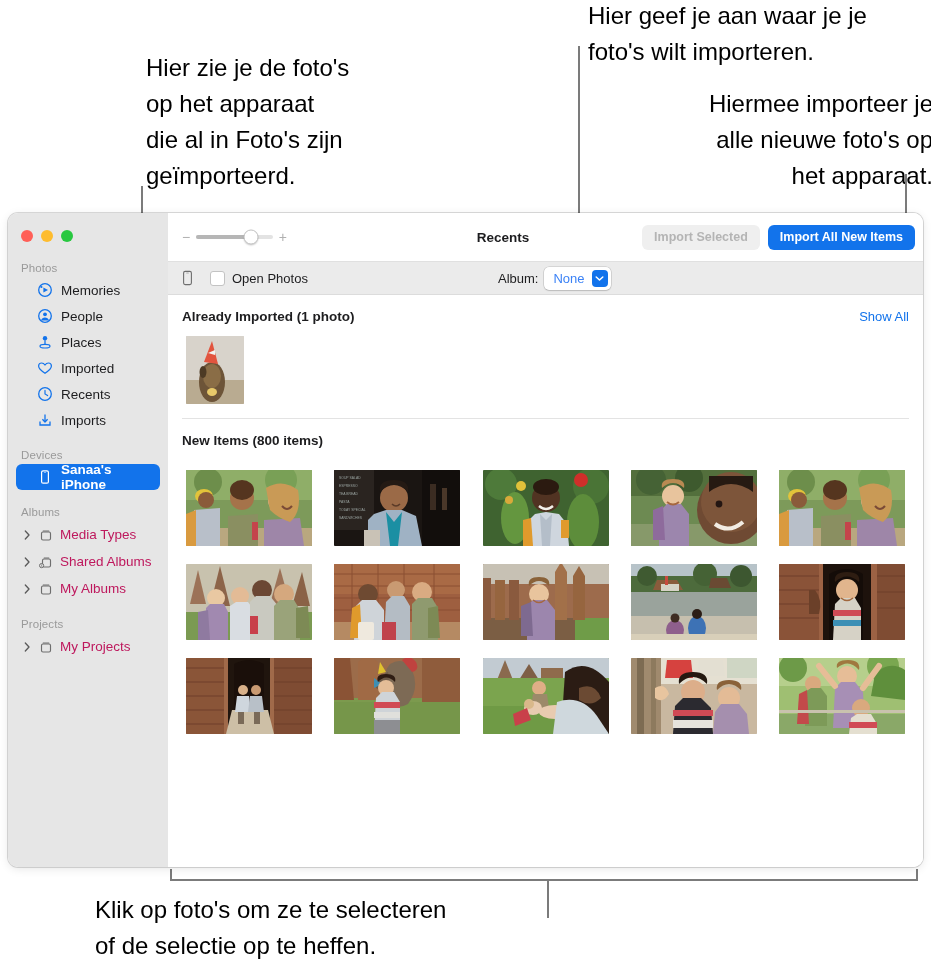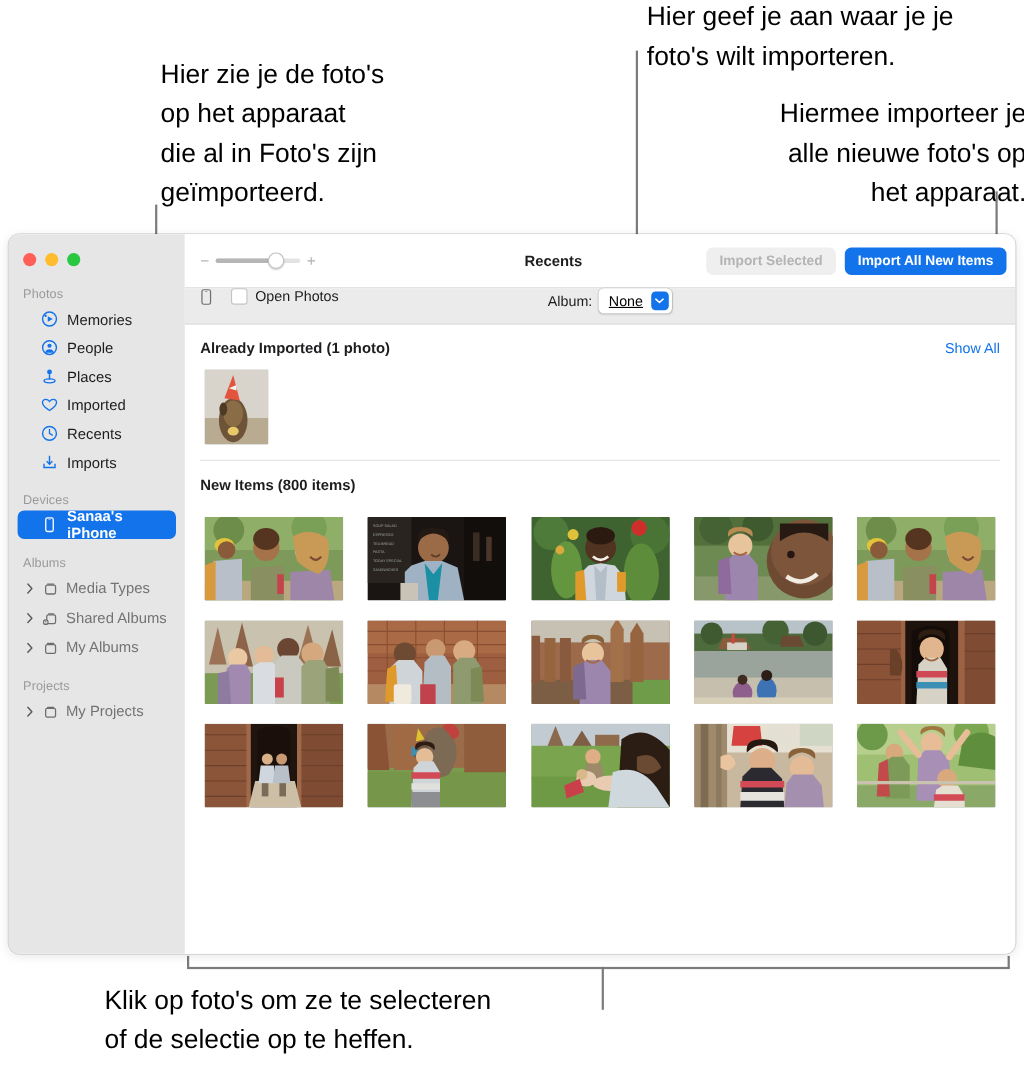--- a/index.html
+++ b/index.html
@@ -105,21 +105,21 @@
     flex: 0 0 16px;
   }
   .sb-item .ico svg { display:block; }
 
   .sb-item-disc {
     display: flex;
     align-items: center;
     height: 27px;
     padding-left: 6px;
     font-size: 13.5px;
-    color: #737373;
+    color: #be185d;
     margin: 0 8px;
     gap: 6px;
   }
   .disc-arrow {
     width: 10px; flex: 0 0 10px;
     display: inline-flex; align-items:center; justify-content:center;
     color: #555;
   }
   .sb-item-disc .ico { width: 16px; flex: 0 0 16px; display:inline-flex; align-items:center; justify-content:center;}
 
@@ -211,21 +211,21 @@
     color: #ffffff;
   }
 
   
   #subtoolbar {
     height: 32px;
     flex: 0 0 32px;
     background: #ebebeb;
     border-bottom: 1px solid #dcdcdc;
     display: flex;
-    align-items: flex-start;
+    align-items: center;
     padding: 0 14px 0 14px;
     position: relative;
   }
   #device-icon-small { width: 14px; margin-right: 14px; display: inline-flex; }
   #open-photos-group { display: flex; align-items: center; gap: 7px; }
   .checkbox-box {
     width: 13px; height: 13px;
     background: #ffffff;
     border: 1px solid #c3c3c3;
     border-radius: 3px;
@@ -242,21 +242,21 @@
   #album-select {
     display: flex;
     align-items: center;
     background: #ffffff;
     border-radius: 5px;
     box-shadow: 0 0 0 0.5px rgba(0,0,0,0.18), 0 1px 1.5px rgba(0,0,0,0.12);
     padding: 2px 3px 2px 9px;
     gap: 7px;
     height: 19px;
   }
-  #album-value { font-size: 13px; color: #000000; text-decoration: underline; }
+  #album-value { font-size: 13px; color: #3b82f6; }
   #album-chevron {
     width: 16px; height: 17px;
     background: #1273eb;
     border-radius: 4px;
     display: flex; align-items: center; justify-content: center;
     color: #fff;
   }
 
   
   #content {

